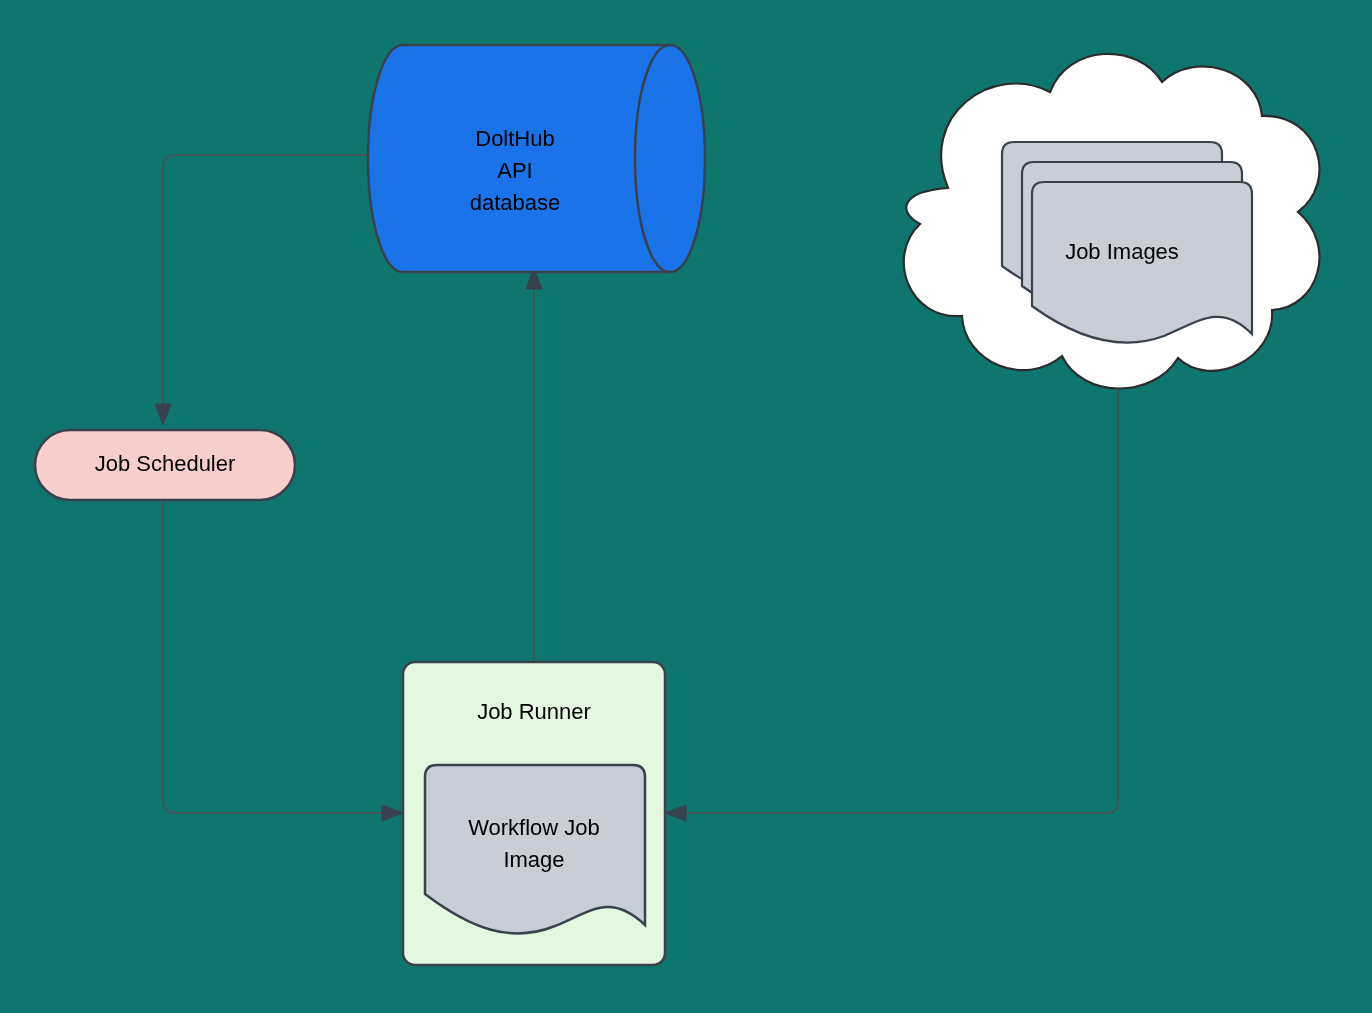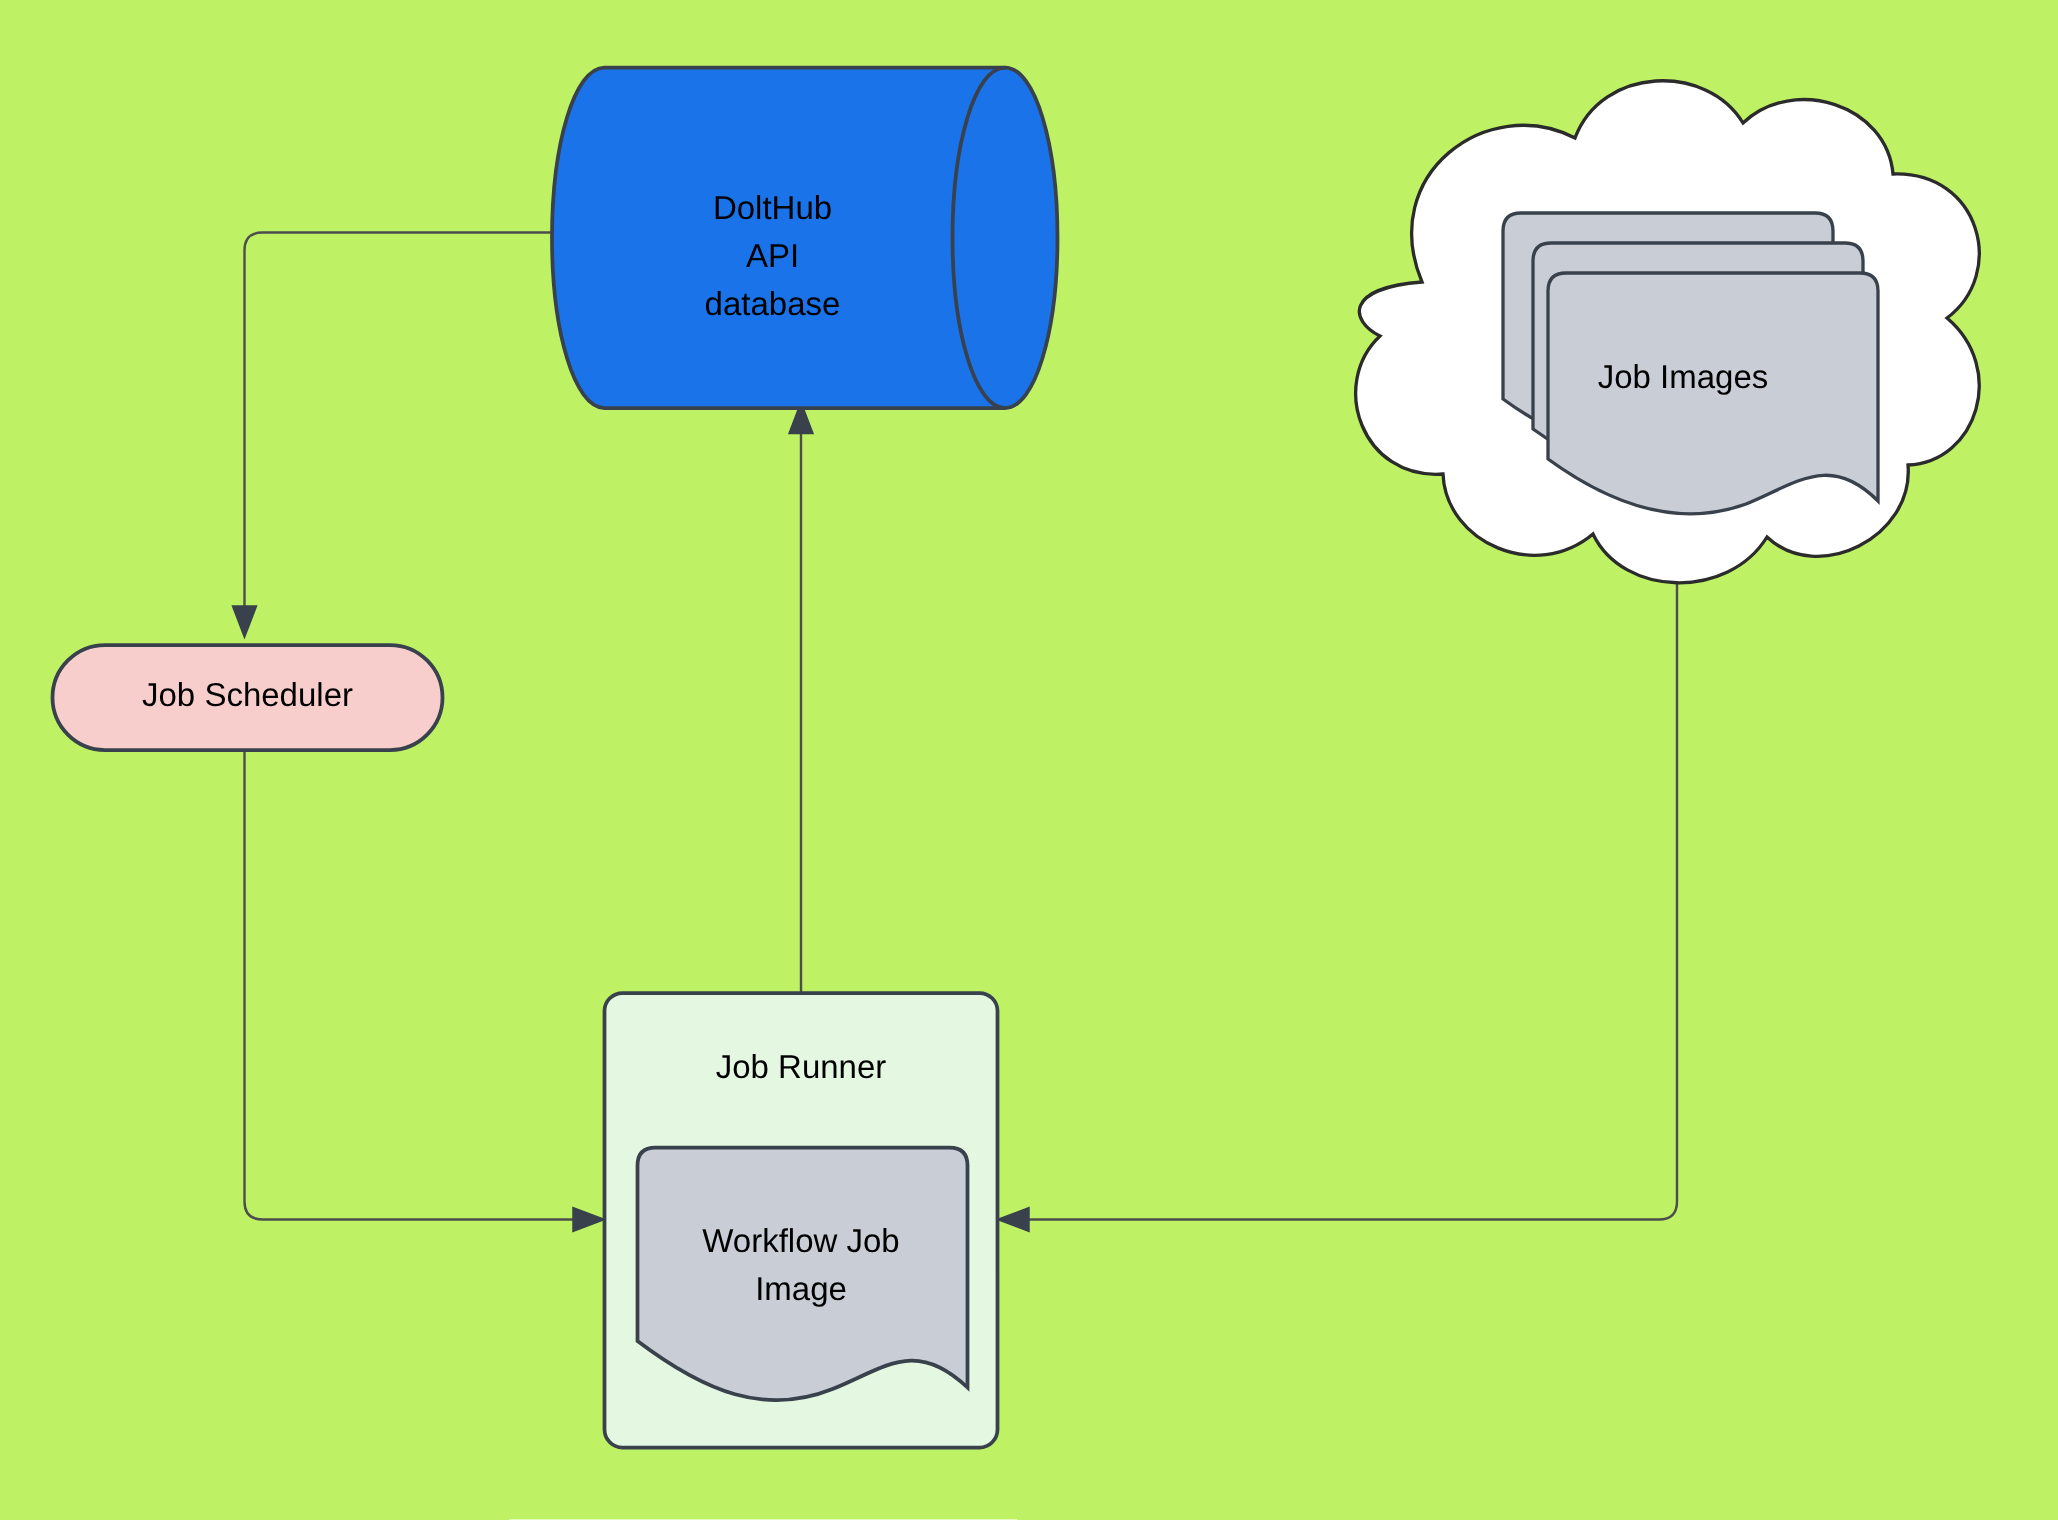--- a/index.html
+++ b/index.html
@@ -10,21 +10,21 @@
   body {
     width: 1372px;
     height: 1013px;
     font-family: "Liberation Sans", sans-serif;
     overflow: hidden;
   }
   #diagram-root {
     position: relative;
     width: 1372px;
     height: 1013px;
-    background: #bef264;
+    background: #0f766e;
   }
   #diagram-svg {
     position: absolute;
     top: 0;
     left: 0;
     width: 1372px;
     height: 1013px;
     display: block;
   }
   .node-label {

